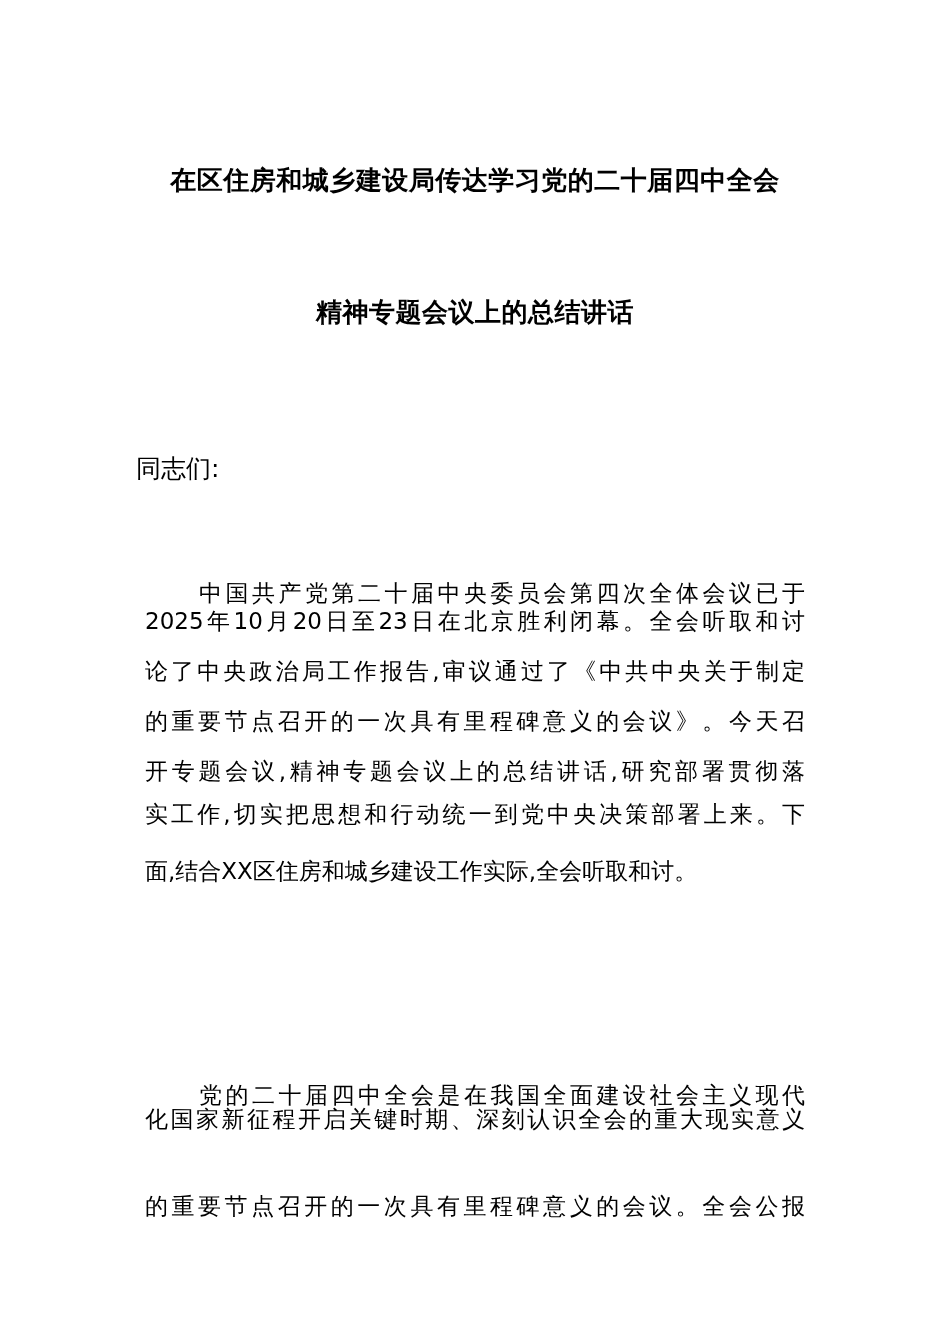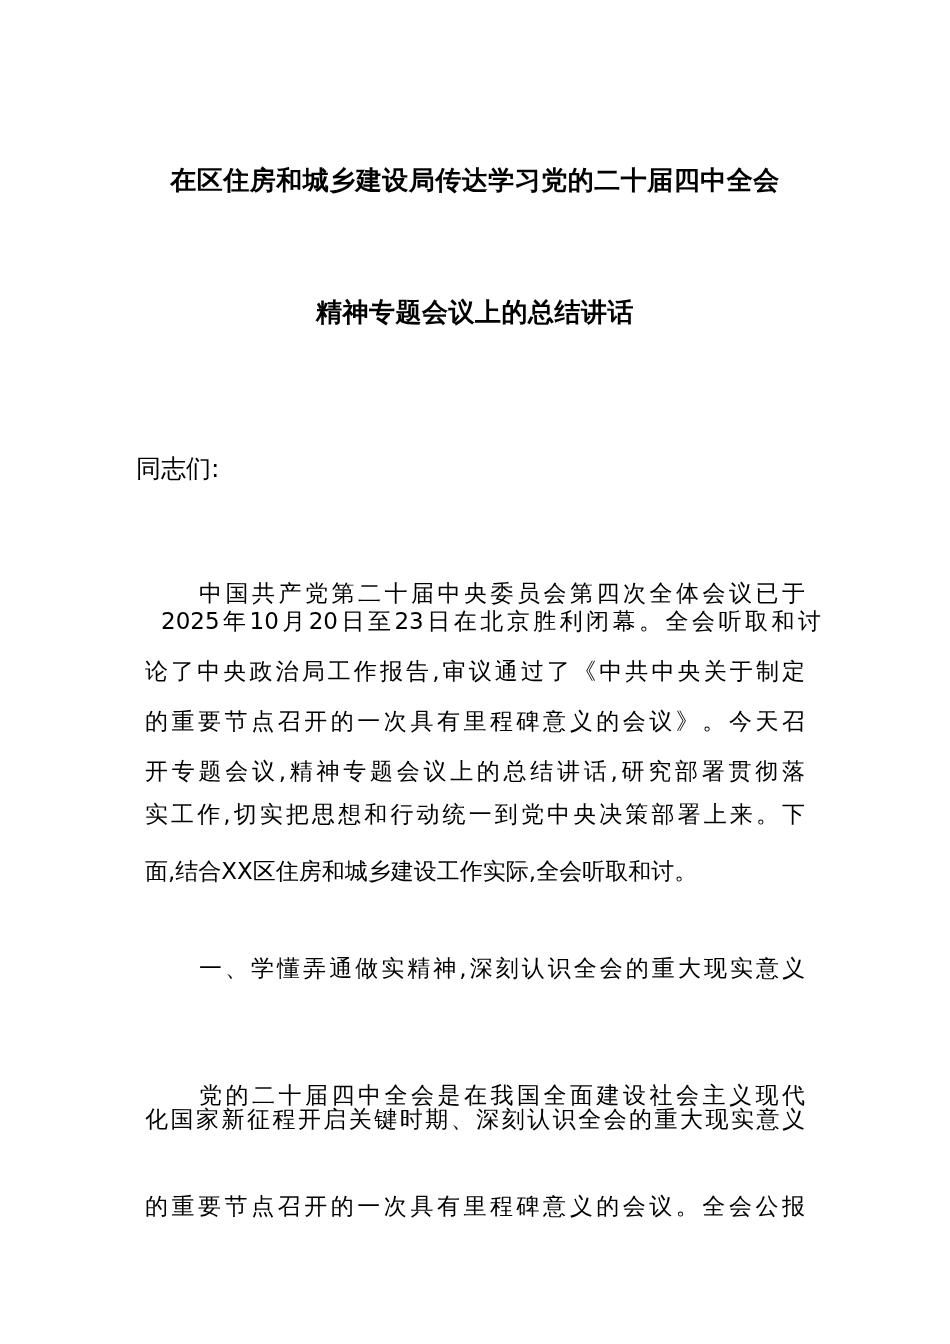--- a/index.html
+++ b/index.html
@@ -80,29 +80,28 @@
 
 <div class="page">
 
   <div class="title-line title-1">在区住房和城乡建设局传达学习党的二十届四中全会</div>
   <div class="title-line title-2">精神专题会议上的总结讲话</div>
 
   <div class="salutation">同志们:</div>
 
   <div>
     <div class="text-line indent" style="top:555px;margin-top:22px;">中国共产党第二十届中央委员会第四次全体会议已于</div>
-    <div class="text-line" style="top:605px;margin-left:16px;">2025年10月20日至23日在北京胜利闭幕。全会听取和讨</div>
+    <div class="text-line" style="top:605px;">2025年10月20日至23日在北京胜利闭幕。全会听取和讨</div>
     <div class="text-line" style="top:655px;">论了中央政治局工作报告,审议通过了《中共中央关于制定</div>
     <div class="text-line" style="top:705px;">的重要节点召开的一次具有里程碑意义的会议》。今天召</div>
     <div class="text-line" style="top:755px;">开专题会议,精神专题会议上的总结讲话,研究部署贯彻落</div>
     <div class="text-line" style="top:798px;">实工作,切实把思想和行动统一到党中央决策部署上来。下</div>
     <div class="text-line last" style="top:855px;">面,结合XX区住房和城乡建设工作实际,全会听取和讨。</div>
   </div>
 
-  <div class="heading-1">一、学懂弄通做实精神,深刻认识全会的重大现实意义</div>
 
   <div>
     <div class="text-line indent" style="top:1079px;">党的二十届四中全会是在我国全面建设社会主义现代</div>
     <div class="text-line" style="top:1103px;">化国家新征程开启关键时期、深刻认识全会的重大现实意义</div>
     <div class="text-line" style="top:1190px;">的重要节点召开的一次具有里程碑意义的会议。全会公报</div>
   </div>
 
 </div>
 
 </body></html>

